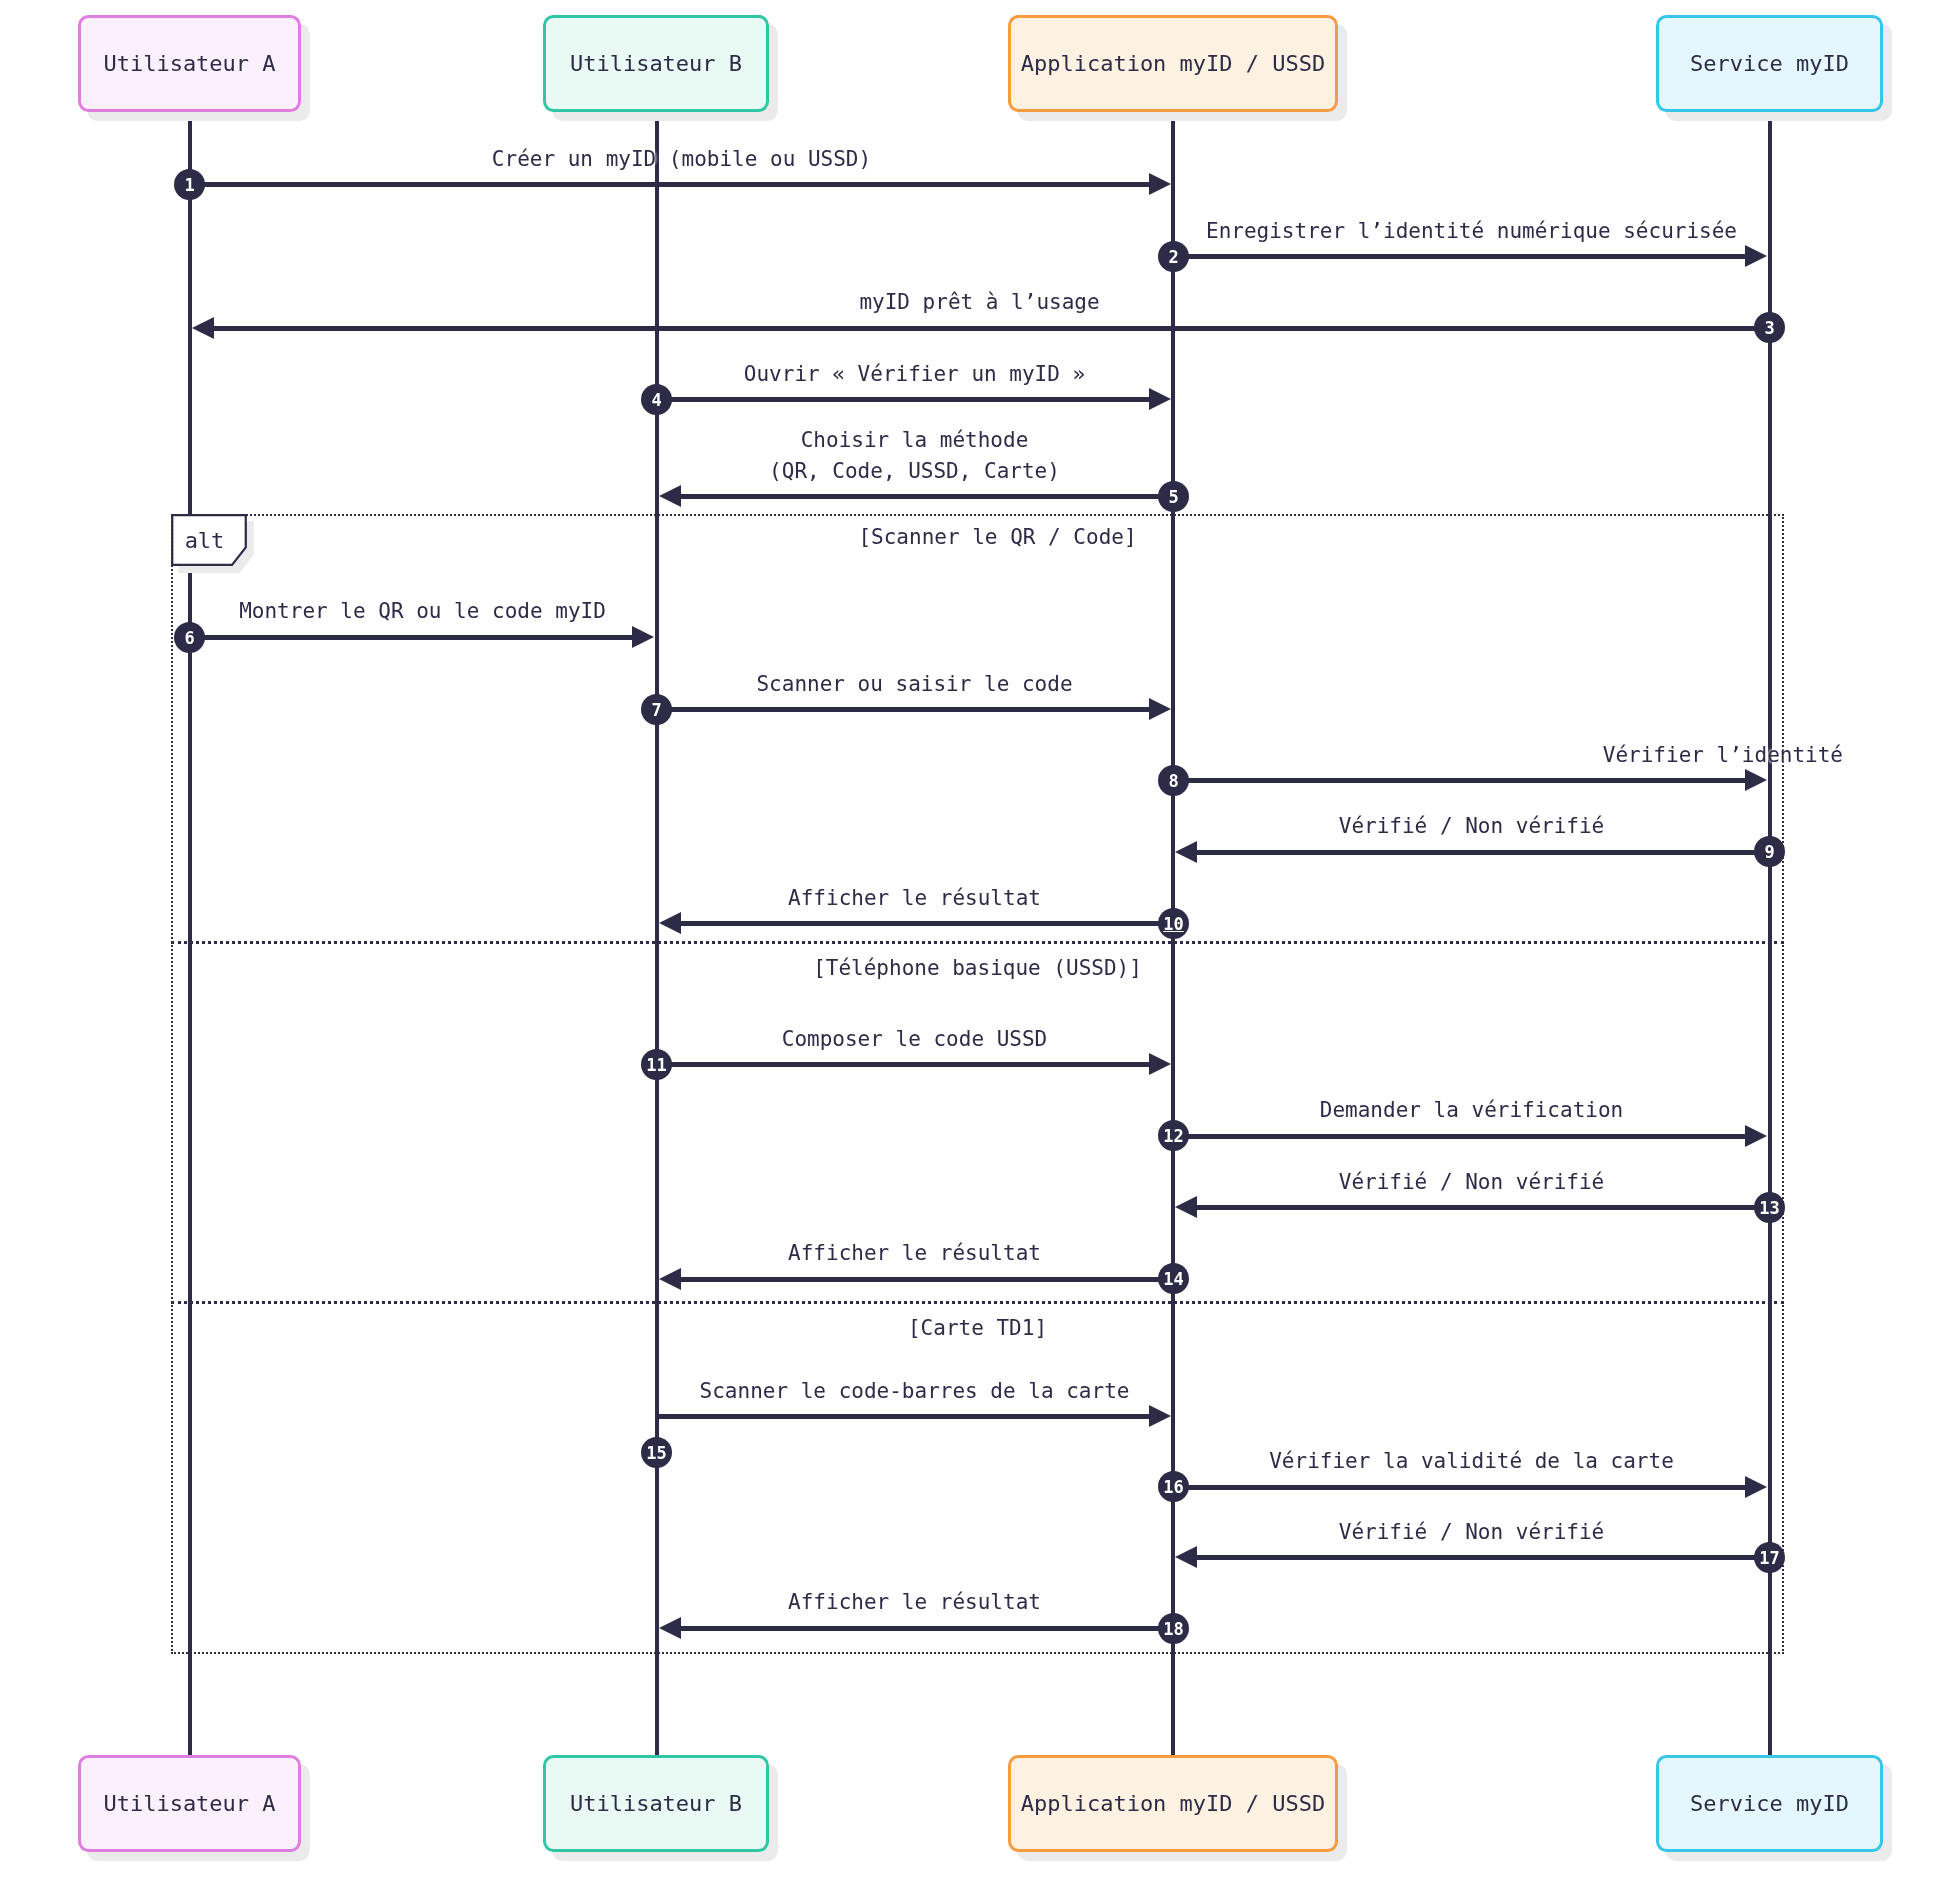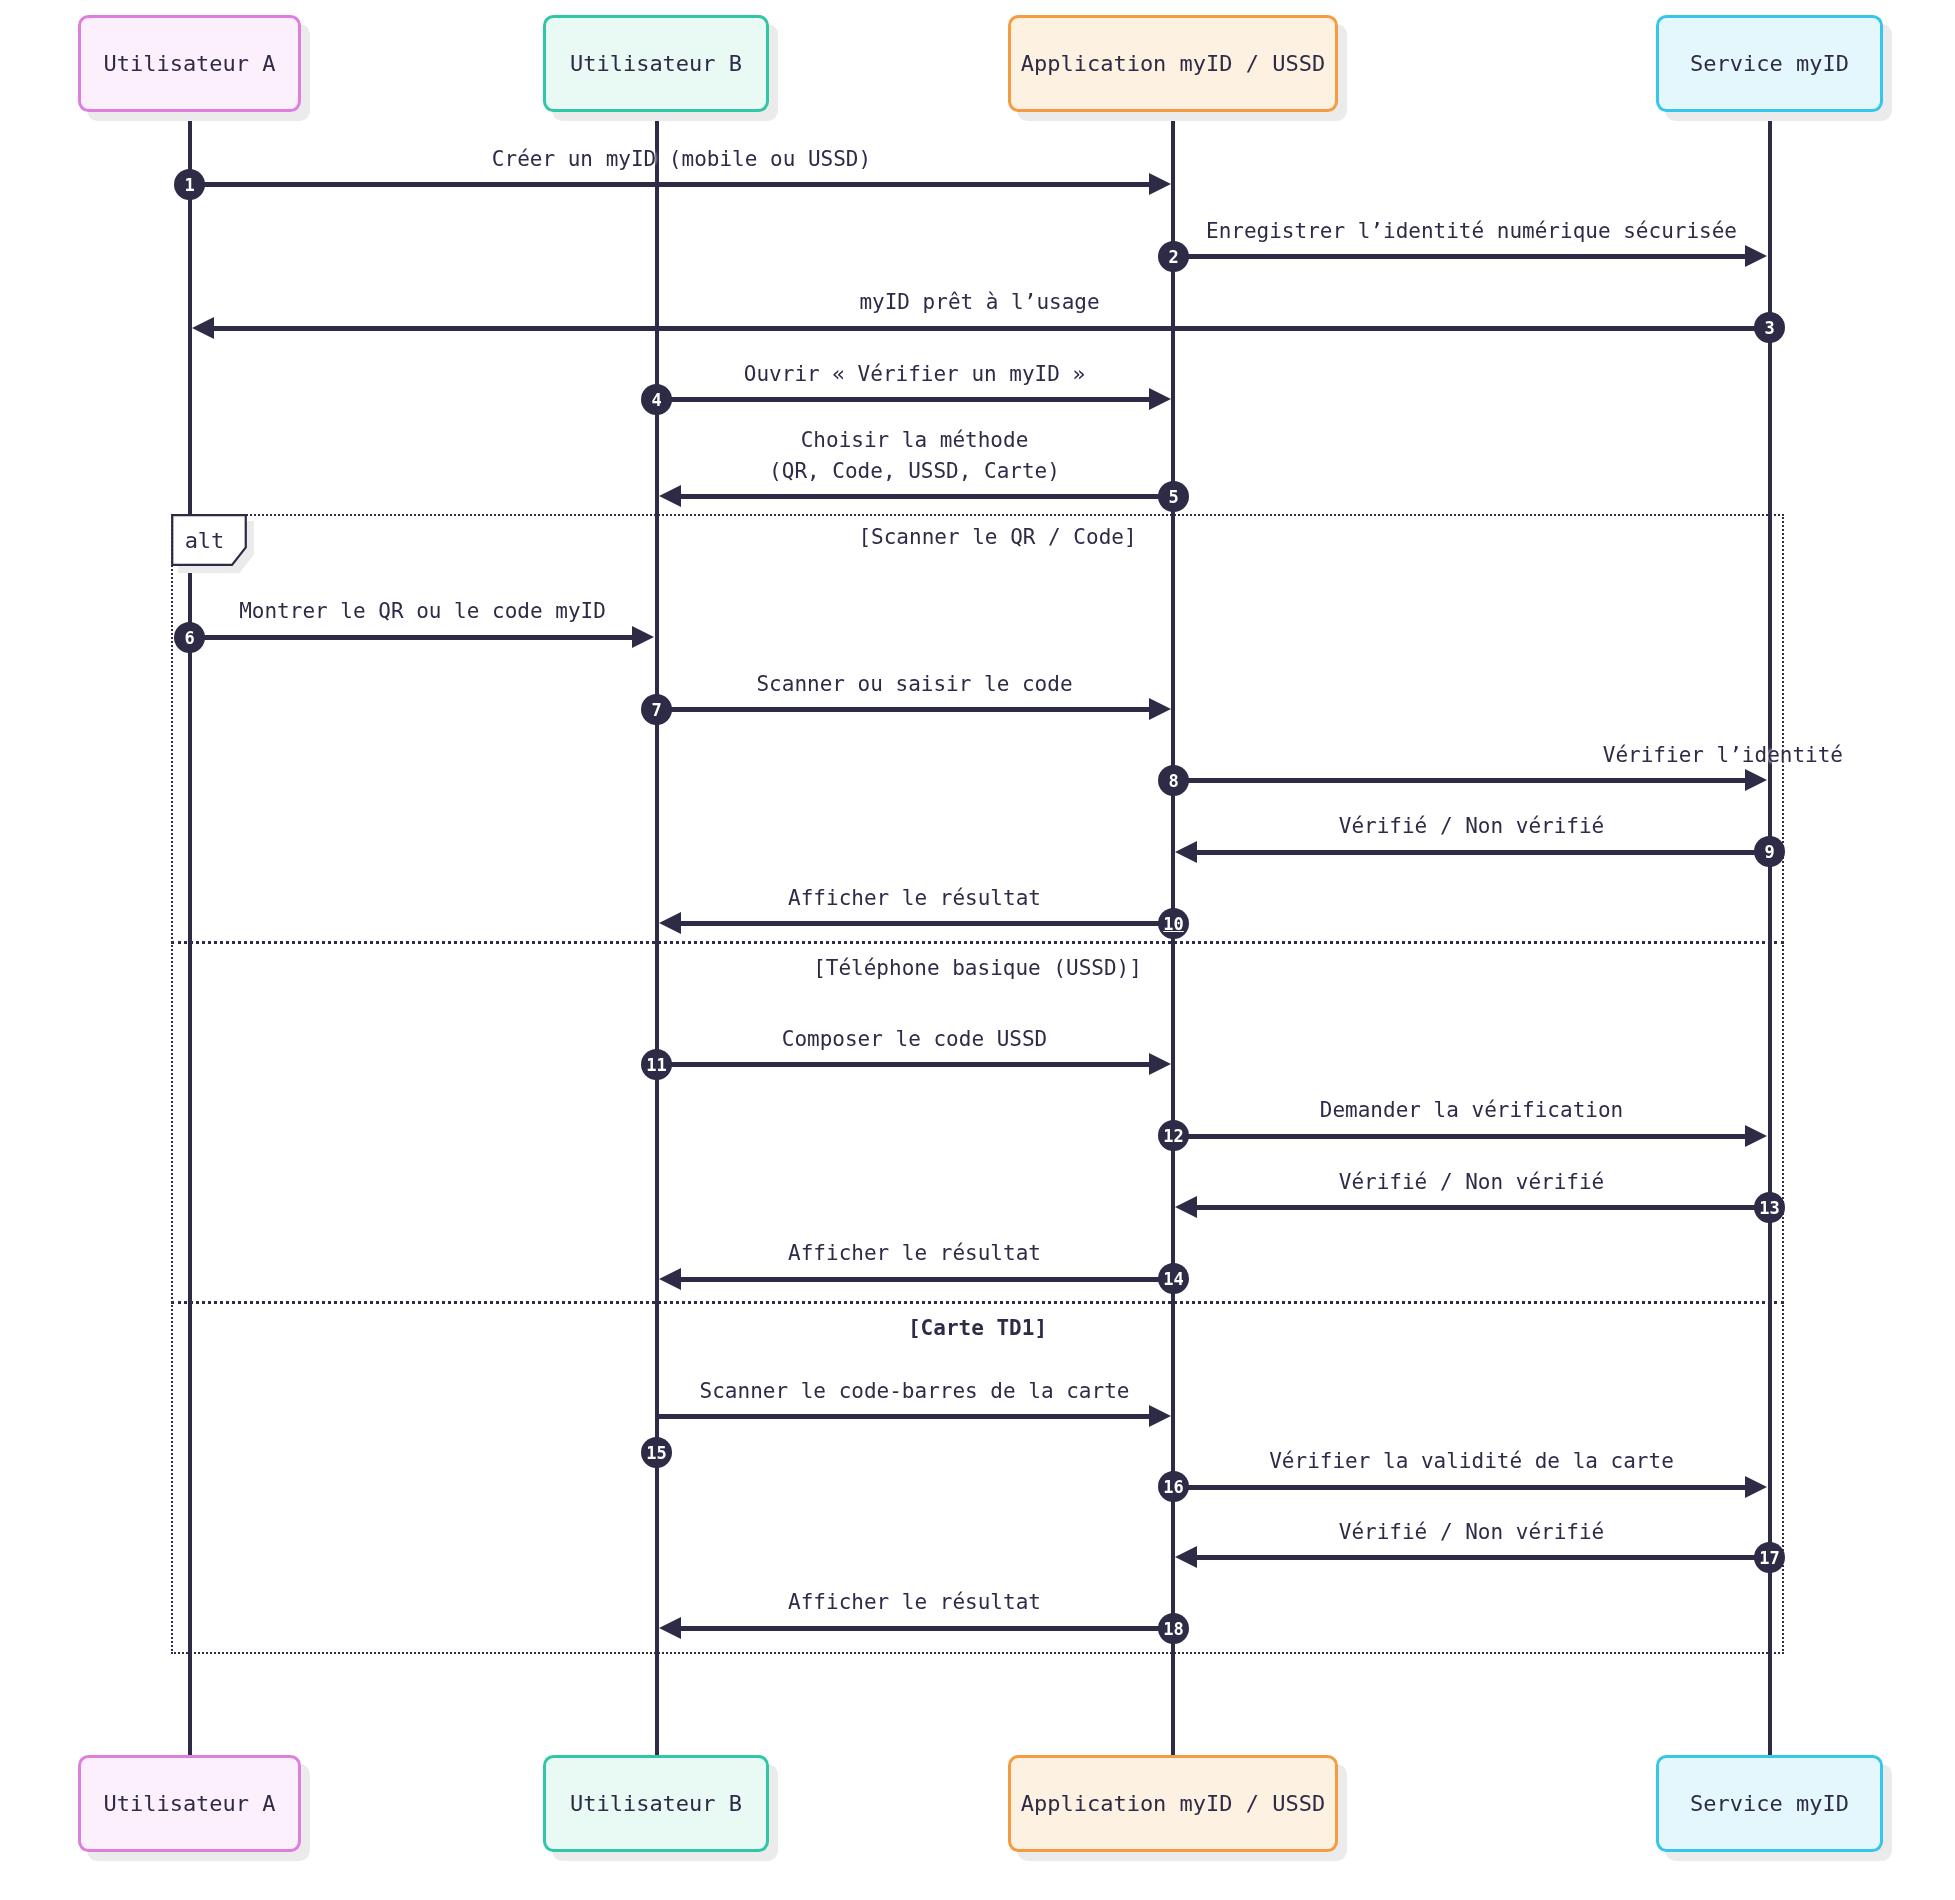--- a/index.html
+++ b/index.html
@@ -56,21 +56,21 @@
     <div class="lifeline" style="left: 1171px; top: 110px; width: 3.7px; height: 1646px;"></div>
     <div class="lifeline" style="left: 1768px; top: 110px; width: 3.7px; height: 1646px;"></div>
     <div class="frame" style="left: 171px; top: 514px; width: 1613px; height: 1140px;"></div>
     <div class="frame-label" style="left: 171px; top: 514px; width: 76px; height: 60px;"><svg width="76" height="52" viewBox="0 0 102 70">
         <path d="M1.5,1.5 H100.5 V45 L82,68.5 H1.5 Z" fill="#ffffff" stroke="#2e2b47" stroke-width="3"></path>
       </svg><span>alt</span></div>
     <div class="section-label" style="left: 171px; top: 525px; width: 1613px; margin-left: 20px;">[Scanner le QR / Code]</div>
     <div class="divider" style="left: 171px; top: 941px; width: 1613px;"></div>
     <div class="section-label" style="left: 171px; top: 956px; width: 1613px;">[Téléphone basique (USSD)]</div>
     <div class="divider" style="left: 171px; top: 1301px; width: 1613px;"></div>
-    <div class="section-label" style="left: 171px; top: 1316px; width: 1613px; font-weight: bold;">[Carte TD1]</div>
+    <div class="section-label" style="left: 171px; top: 1316px; width: 1613px;">[Carte TD1]</div>
     <div class="msg-line" style="left: 190px; top: 182px; width: 961px;"></div>
     <div class="msg-head right" style="left: 1149px; top: 173px;"></div>
     <div class="msg-num" style="left: 174px; top: 169px;">1</div>
     <div class="msg-label" style="left: 310px; bottom: 1726px;">Créer un myID (mobile ou USSD)</div>
     <div class="msg-line" style="left: 1173px; top: 254px; width: 574px;"></div>
     <div class="msg-head right" style="left: 1745px; top: 245px;"></div>
     <div class="msg-num" style="left: 1158px; top: 241px;">2</div>
     <div class="msg-label" style="left: 1100px; bottom: 1654px;">Enregistrer l’identité numérique sécurisée</div>
     <div class="msg-line" style="left: 212px; top: 326px; width: 1558px;"></div>
     <div class="msg-head left" style="left: 192px; top: 317px;"></div>

